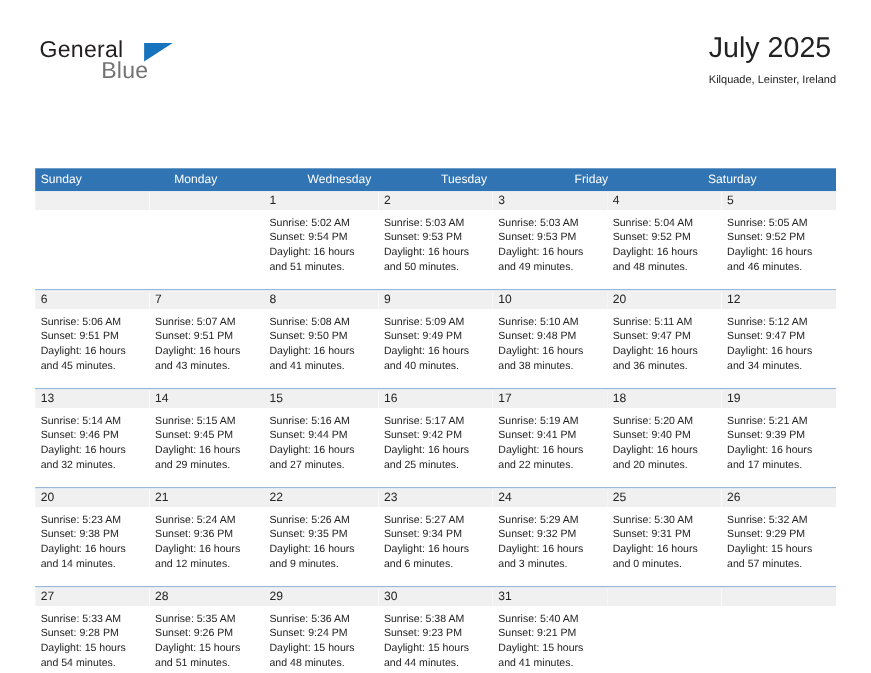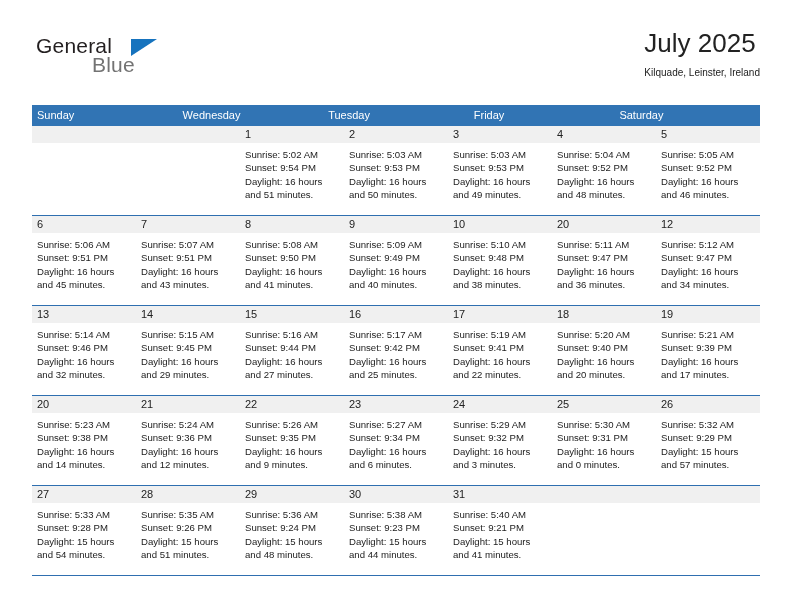--- a/index.html
+++ b/index.html
@@ -89,20 +89,21 @@
   .calendar {
     position: absolute;
     left: 32px;
     top: 105px;
     width: 728px;
   }
   .weekdays {
     display: flex;
     background: #3174b4;
     height: 21px;
+    margin-top: 48px;
   }
   .weekday {
     flex: 1 1 0;
     color: #ffffff;
     font-size: 11px;
     line-height: 21px;
     padding-left: 5px;
     box-sizing: border-box;
     white-space: nowrap;
     overflow: hidden;
@@ -163,20 +164,21 @@
     <div class="title-block">
       <div class="cal-title">July 2025</div>
       <div class="cal-subtitle">Kilquade, Leinster, Ireland</div>
     </div>
 
   </div>
 
   <div class="calendar">
     <div class="weekdays" id="weekday-row">
         <div class="weekday">Sunday</div>
+        <div class="weekday">Monday</div>
         <div class="weekday">Wednesday</div>
         <div class="weekday">Tuesday</div>
         <div class="weekday">Friday</div>
         <div class="weekday">Saturday</div>
       </div>
     <div id="weeks-container">
         <div class="week">
           <div class="day empty">
             <div class="day-head"></div>
           </div>

